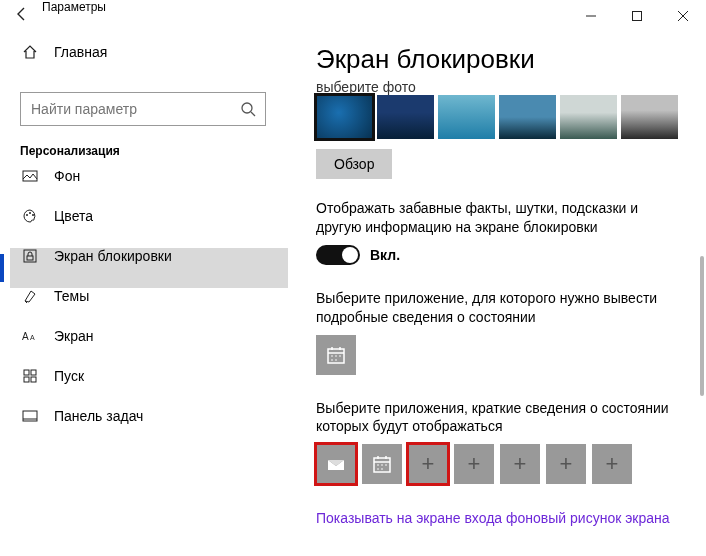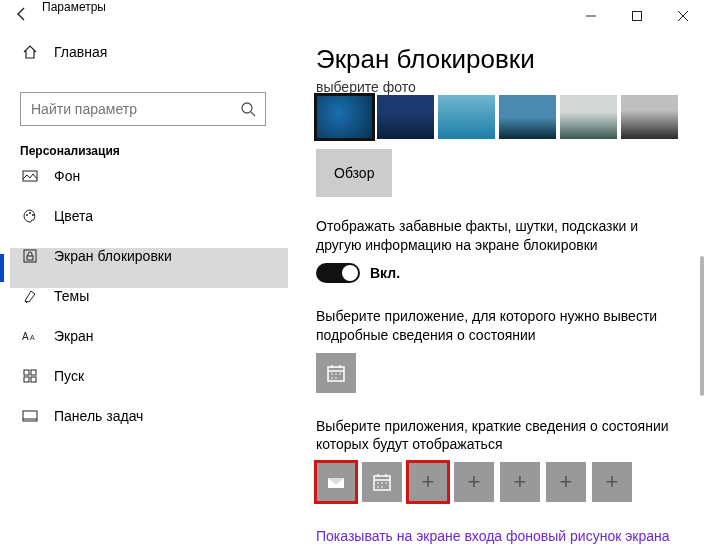--- a/index.html
+++ b/index.html
@@ -32,21 +32,21 @@
   .thumbs { display:flex; gap:4px; margin-bottom:10px; }
   .thumb { width:64px; height:44px; }
   .thumb.sel { outline:3px solid #111; outline-offset:-1px; }
   .tg1 { background: radial-gradient(circle at 40% 40%, #1a6fb0, #073050); }
   .tg2 { background: linear-gradient(#1b3a6e 40%, #072038), radial-gradient(circle at 50% 60%, rgba(255,255,255,.1), transparent); }
   .tg3 { background: linear-gradient(#6fb7cf, #1f7ea8); }
   .tg4 { background: linear-gradient(#4a8ab0 50%, #0b2a3a); }
   .tg5 { background: linear-gradient(#cfd7d5 40%, #3a5a52); }
   .tg6 { background: linear-gradient(#bfbfbf 35%, #2a2a2a); }
 
-  .btn-browse { display:inline-block; background:#ccc; padding:16px 18px; font-size:14px; margin-bottom:20px; }
+  .btn-browse { display:inline-block; background:#ccc; padding:7px 18px; font-size:14px; margin-bottom:20px; }
 
   .para { font-size:14px; line-height:1.35; margin-bottom:8px; }
 
   .toggle-row { display:flex; align-items:center; gap:10px; margin-bottom:24px; }
   .toggle { width:44px; height:20px; border-radius:10px; background:#111; position:relative; }
   .toggle::after { content:""; position:absolute; right:2px; top:2px; width:16px; height:16px; border-radius:50%; background:#fff; }
   .toggle-label { font-size:14px;font-weight:bold; }
 
   .tile { width:40px; height:40px; background:#999; display:flex; align-items:center; justify-content:center; }
   .tiles-row { display:flex; gap:6px; margin-top:8px; }

